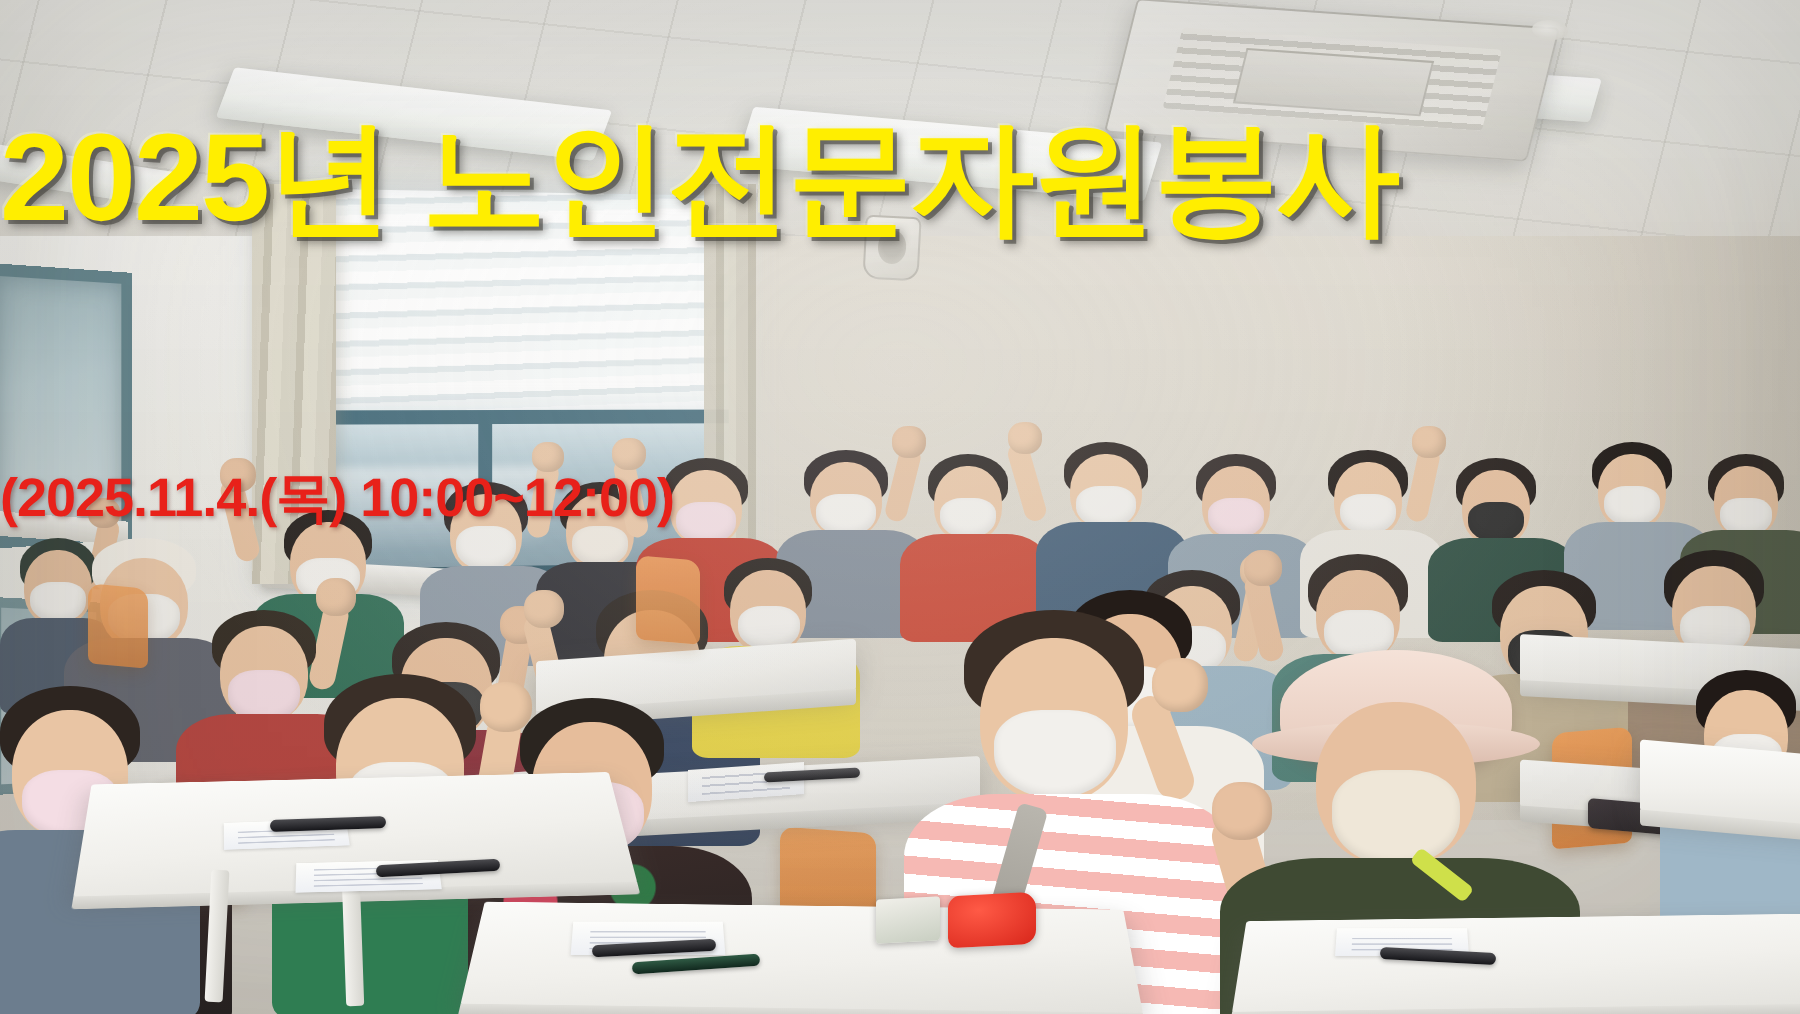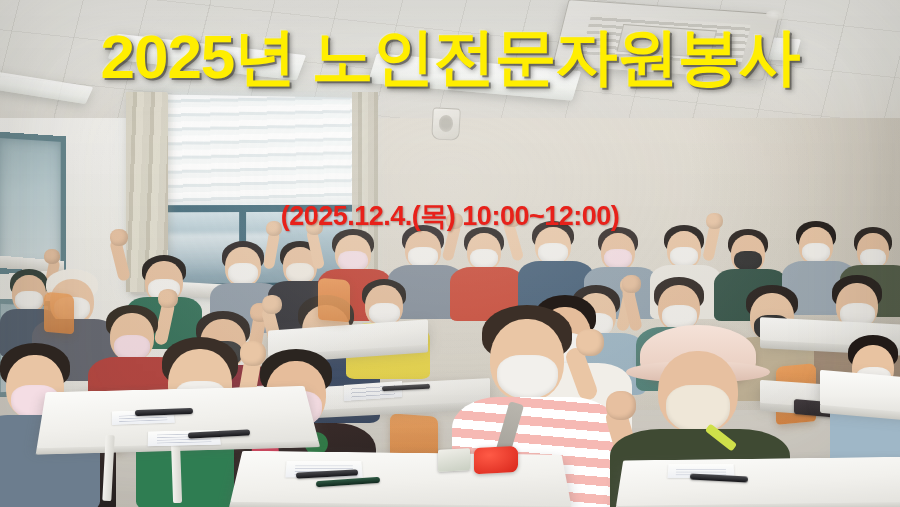--- a/index.html
+++ b/index.html
@@ -296,22 +296,23 @@
   }
   .photo-vignette {
     position:absolute; inset:0;
     box-shadow: inset 0 0 130px rgba(60,58,52,.22);
     pointer-events:none;
   }
 
   
   .overlay {
     position: absolute; inset: 0;
-    text-align: center;
+    text-align: left;
     pointer-events: none;
+    margin-top: 33px;
   }
   .title-line {
     font-weight: 700;
     color: #ffee00;
     letter-spacing: -1px;
     white-space: nowrap;
     text-shadow:
       2px 2px 0 rgba(60,58,52,.55),
       3px 3px 5px rgba(40,38,34,.45),
       -1px -1px 0 rgba(255,255,200,.35);
@@ -711,16 +712,16 @@
         <div class="desk-edge"></div>
       </div>
     </div>
 
     <div class="photo-grade"></div>
     <div class="photo-vignette"></div>
   </div>
 
   <div class="overlay">
     <div id="title-line-1" class="title-line">2025년 노인전문자원봉사</div>
-    <div id="subtitle">(2025.12.4.(목) 10:00~12:00)</div>
+    <div id="subtitle">(2025.11.4.(목) 10:00~12:00)</div>
   </div>
 
 </div>
 
 </body></html>

